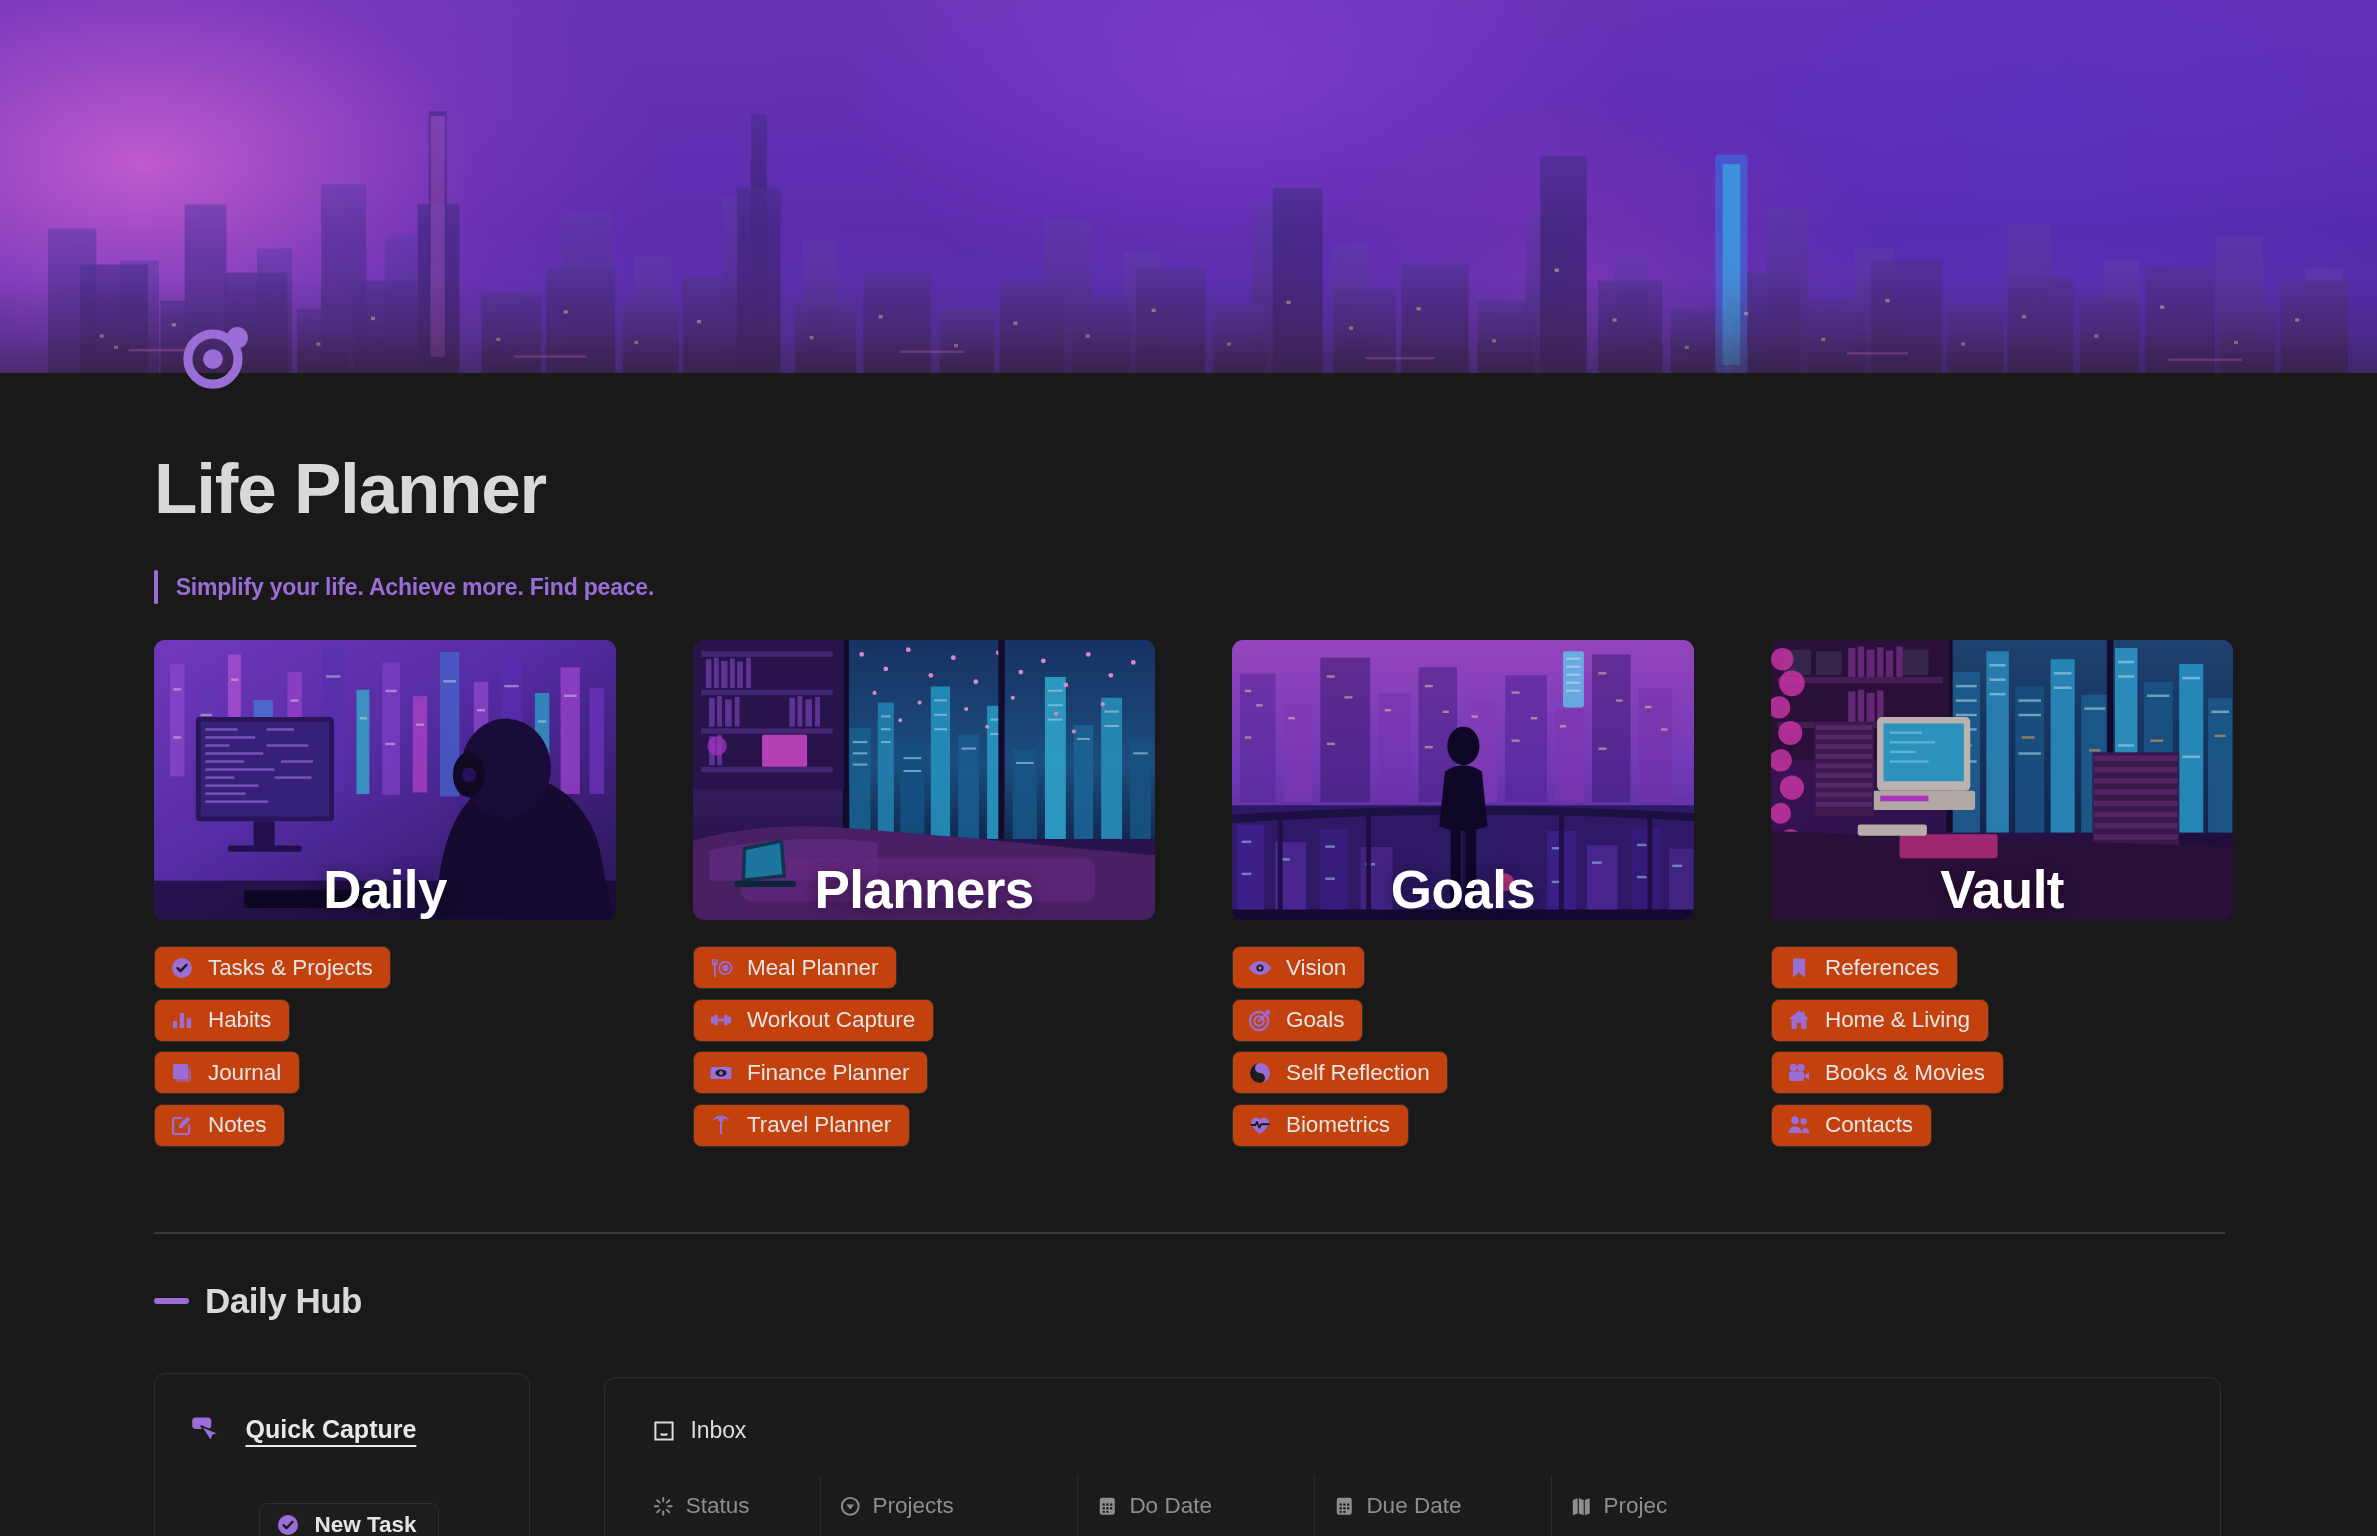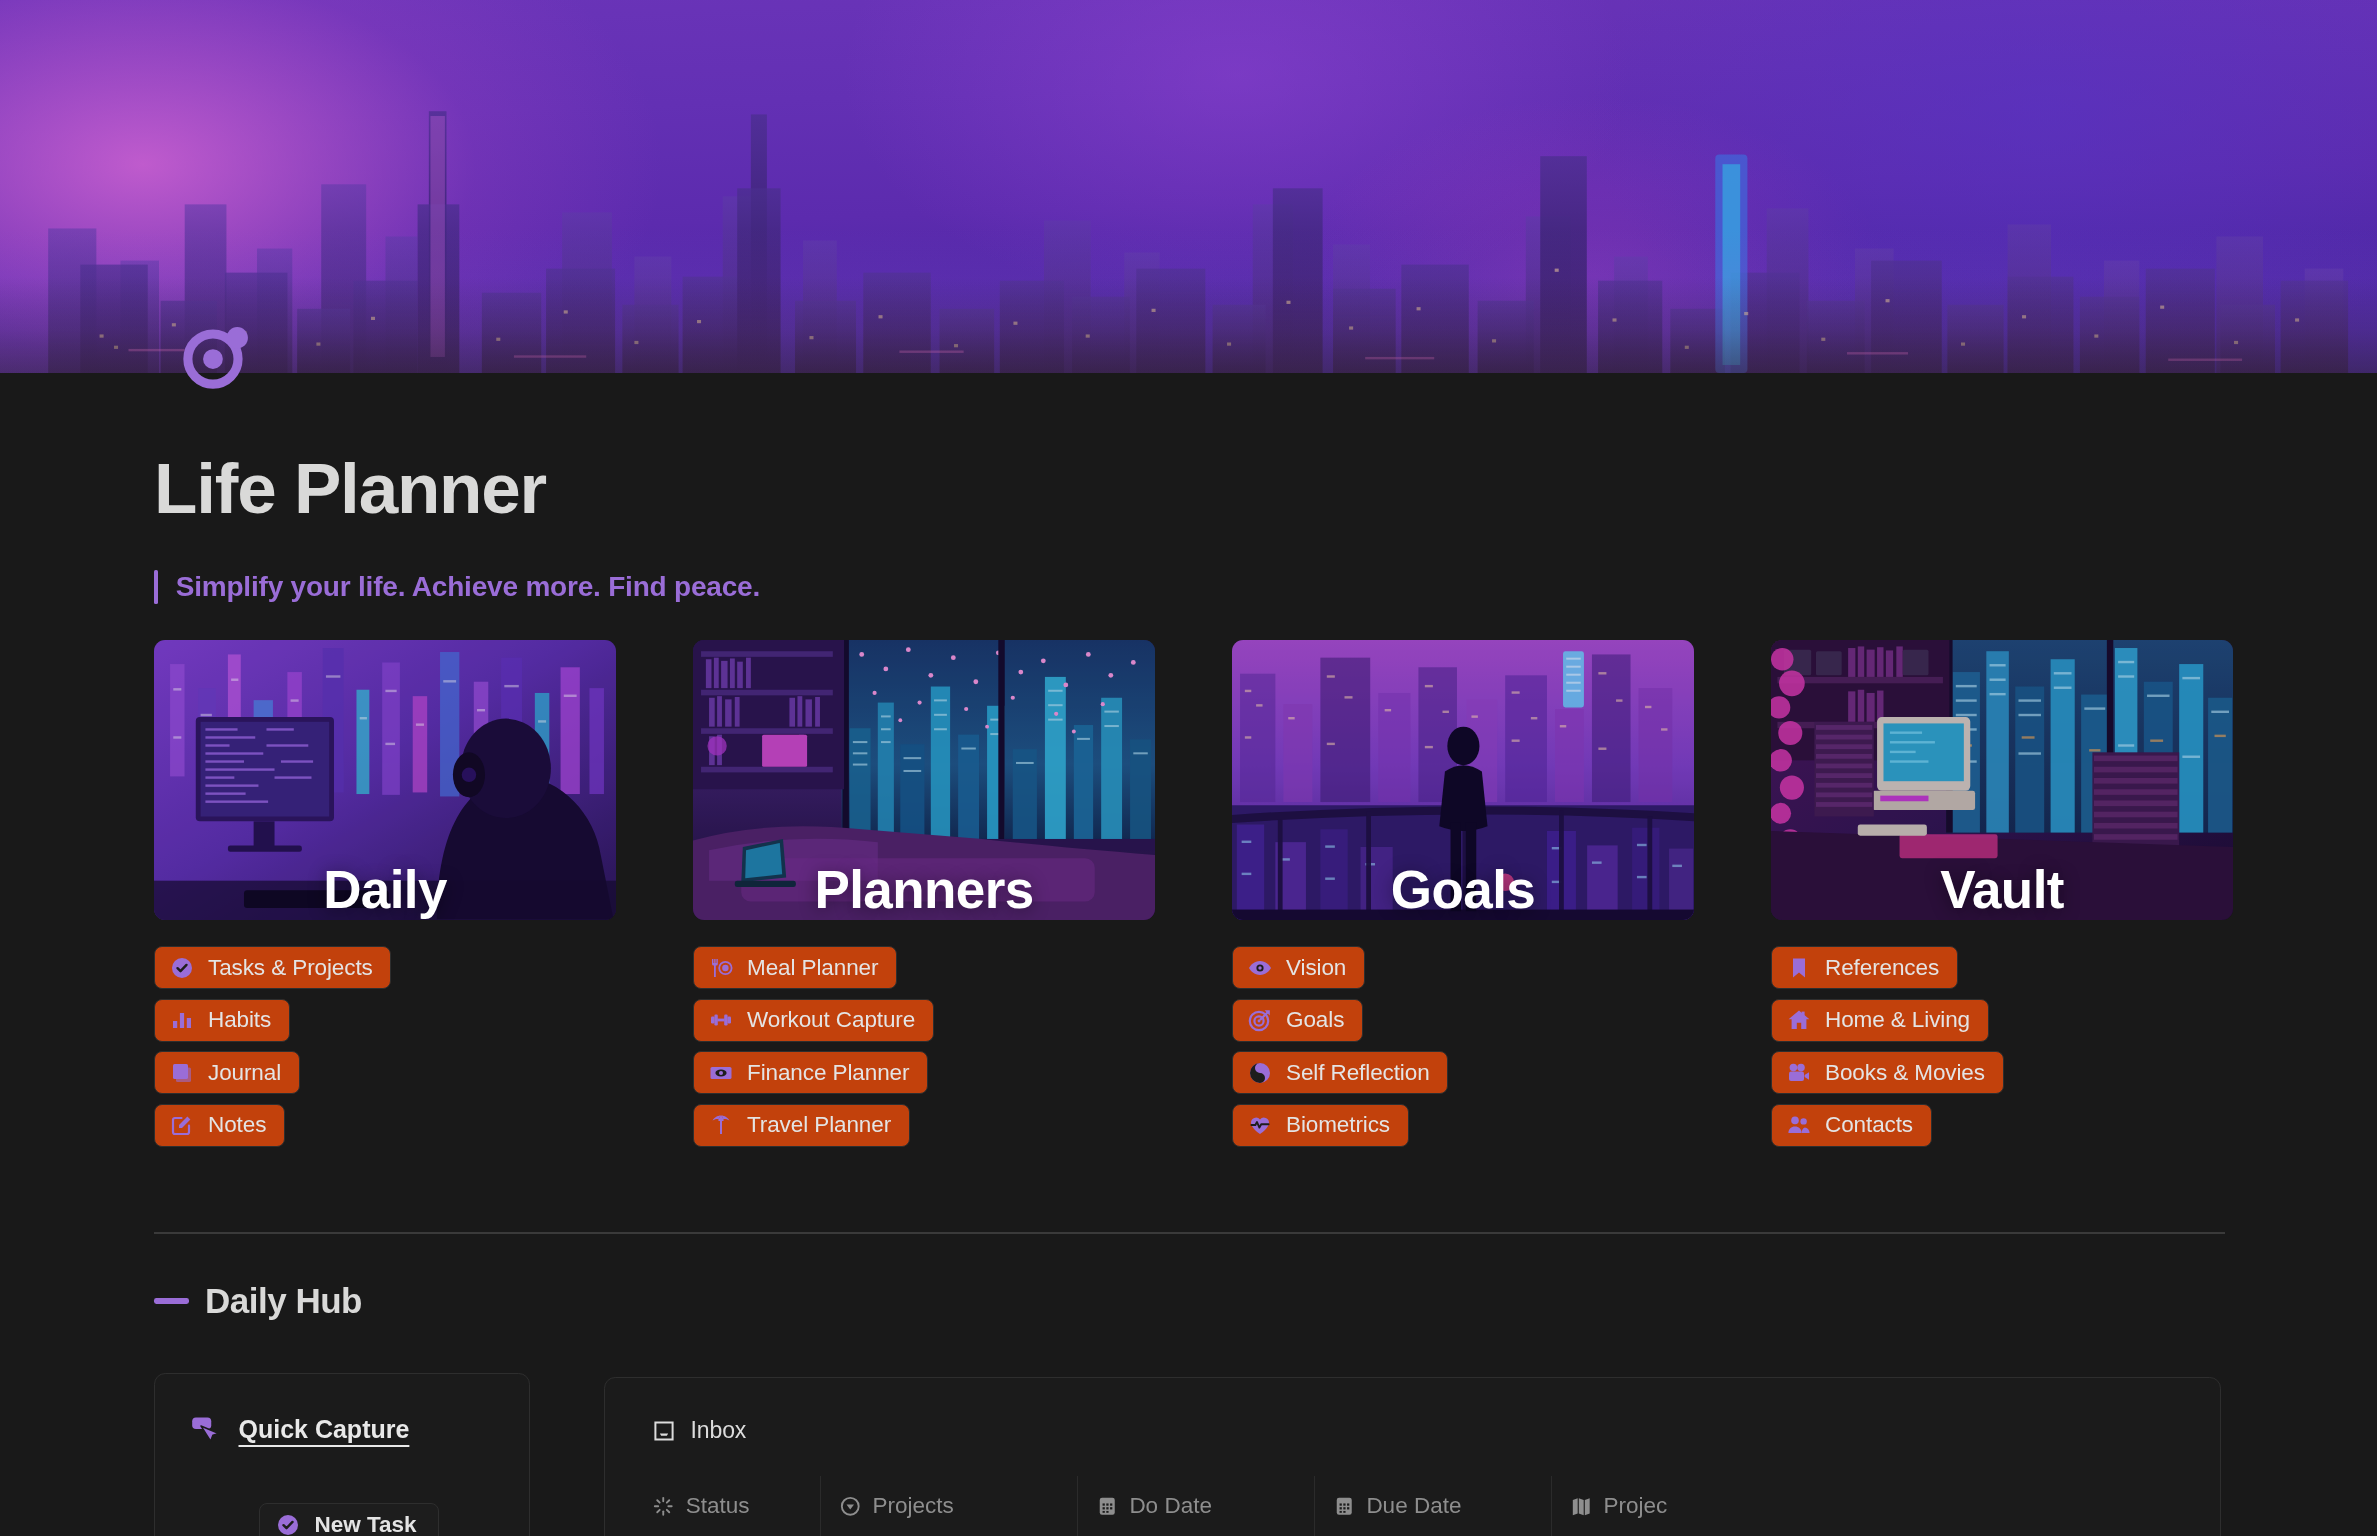--- a/index.html
+++ b/index.html
@@ -78,21 +78,21 @@
 
   .callout {
     position: absolute;
     left: 154px; top: 197px;
     display: flex;
     align-items: center;
     gap: 17.7px;
   }
   .callout-bar { width: 4px; height: 34px; background: #9a6dd7; border-radius: 1.6px; }
   .callout-text {
-    font-size: 28px;
+    font-size: 23px;
     font-weight: 700;
     color: #9a6dd7;
     letter-spacing: -0.2px;
   }
 
   
   .grid {
     position: absolute;
     left: 154px;
     top: 267px;
@@ -158,21 +158,21 @@
 
   
   .qc-card {
     position: absolute;
     left: 154px; top: 1000px;
     width: 376px; height: 193px;
     border: 0.8px solid #2e2e2e;
     border-radius: 11.2px;
     background: #1b1b1b;
   }
-  .qc-head { position: absolute; left: 34px; top: 40px; display: flex; align-items: center; gap: 19px; }
+  .qc-head { position: absolute; left: 34px; top: 40px; display: flex; align-items: center; gap: 26px; }
   .qc-ic { width: 30.5px; height: 30.5px; display: block; }
   .qc-title {
     font-size: 25px; font-weight: 700; color: #e9e9e9;
     text-decoration: underline; text-underline-offset: 7.2px; text-decoration-thickness: 1.6px;
   }
   .qc-btn {
     position: absolute; left: 104px; top: 129px;
     display: inline-flex; align-items: center; gap: 14.5px;
     height: 43px; padding: 0 21px 0 16px;
     border: 0.8px solid #2e2e2e; border-radius: 8px; background: #1d1d1d;

